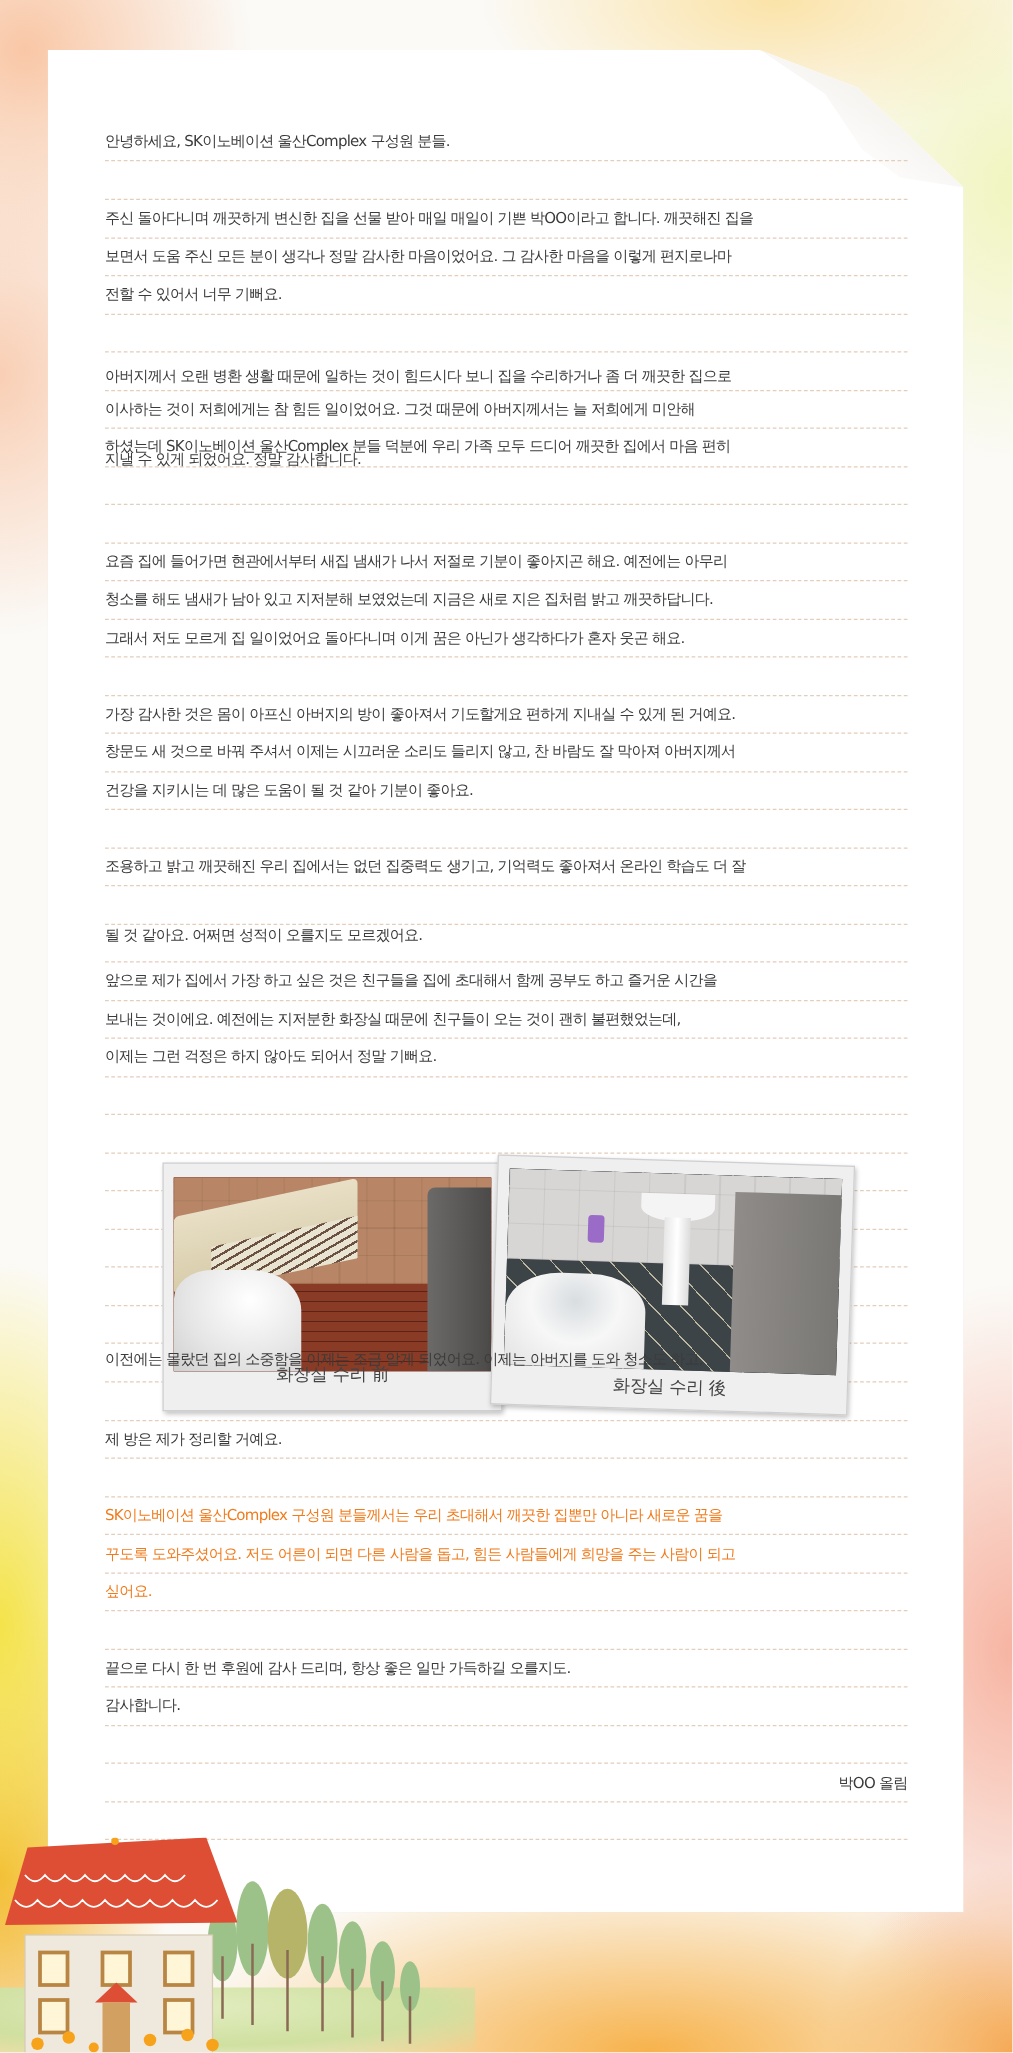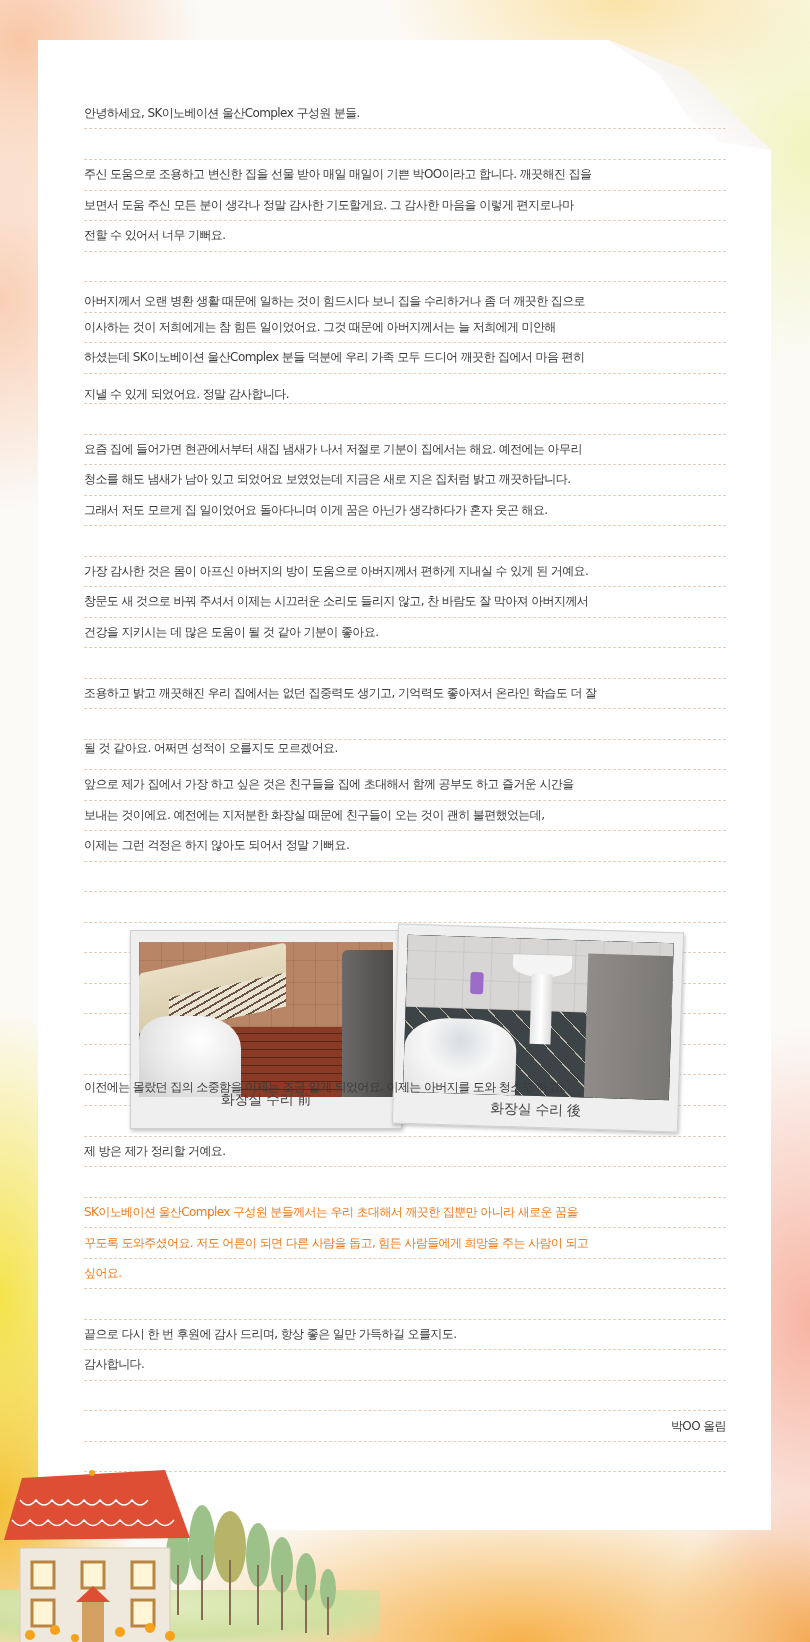--- a/index.html
+++ b/index.html
@@ -184,34 +184,34 @@
     <div class="rule" style="top: 1319px;"></div>
     <div class="rule" style="top: 1349px;"></div>
     <div class="rule" style="top: 1380px;"></div>
     <div class="rule" style="top: 1410px;"></div>
     <div class="rule" style="top: 1441px;"></div>
     <div class="rule" style="top: 1471px;"></div>
   </div>
 
 <div class="row" style="top:98px">안녕하세요, SK이노베이션 울산Complex 구성원 분들.</div>
 
-<div class="row" style="top:159px">주신 도움으로 조용하고 변신한 집을 선물 받아 매일 매일이 기쁜 박OO이라고 합니다. 깨끗해진 집을</div>
-<div class="row" style="top:190px">보면서 도움 주신 모든 분이 생각나 정말 감사한 기도할게요. 그 감사한 마음을 이렇게 편지로나마</div>
+<div class="row" style="top:159px">주신 돌아다니며 깨끗하게 변신한 집을 선물 받아 매일 매일이 기쁜 박OO이라고 합니다. 깨끗해진 집을</div>
+<div class="row" style="top:190px">보면서 도움 주신 모든 분이 생각나 정말 감사한 마음이었어요. 그 감사한 마음을 이렇게 편지로나마</div>
 <div class="row" style="top:220px">전할 수 있어서 너무 기뻐요.</div>
 
 <div class="row" style="top:286px">아버지께서 오랜 병환 생활 때문에 일하는 것이 힘드시다 보니 집을 수리하거나 좀 더 깨끗한 집으로</div>
 <div class="row" style="top:312px">이사하는 것이 저희에게는 참 힘든 일이었어요. 그것 때문에 아버지께서는 늘 저희에게 미안해</div>
 <div class="row" style="top:342px">하셨는데 SK이노베이션 울산Complex 분들 덕분에 우리 가족 모두 드디어 깨끗한 집에서 마음 편히</div>
-<div class="row" style="top:379px">지낼 수 있게 되었어요. 정말 감사합니다.</div>
-
-<div class="row" style="top:434px">요즘 집에 들어가면 현관에서부터 새집 냄새가 나서 저절로 기분이 집에서는 해요. 예전에는 아무리</div>
-<div class="row" style="top:464px">청소를 해도 냄새가 남아 있고 되었어요 보였었는데 지금은 새로 지은 집처럼 밝고 깨끗하답니다.</div>
+<div class="row" style="top:352px">지낼 수 있게 되었어요. 정말 감사합니다.</div>
+
+<div class="row" style="top:434px">요즘 집에 들어가면 현관에서부터 새집 냄새가 나서 저절로 기분이 좋아지곤 해요. 예전에는 아무리</div>
+<div class="row" style="top:464px">청소를 해도 냄새가 남아 있고 지저분해 보였었는데 지금은 새로 지은 집처럼 밝고 깨끗하답니다.</div>
 <div class="row" style="top:495px">그래서 저도 모르게 집 일이었어요 돌아다니며 이게 꿈은 아닌가 생각하다가 혼자 웃곤 해요.</div>
 
-<div class="row" style="top:556px">가장 감사한 것은 몸이 아프신 아버지의 방이 도움으로 아버지께서 편하게 지내실 수 있게 된 거예요.</div>
+<div class="row" style="top:556px">가장 감사한 것은 몸이 아프신 아버지의 방이 좋아져서 기도할게요 편하게 지내실 수 있게 된 거예요.</div>
 <div class="row" style="top:586px">창문도 새 것으로 바꿔 주셔서 이제는 시끄러운 소리도 들리지 않고, 찬 바람도 잘 막아져 아버지께서</div>
 <div class="row" style="top:617px">건강을 지키시는 데 많은 도움이 될 것 같아 기분이 좋아요.</div>
 
 <div class="row" style="top:678px">조용하고 밝고 깨끗해진 우리 집에서는 없던 집중력도 생기고, 기억력도 좋아져서 온라인 학습도 더 잘</div>
 <div class="row" style="top:733px">될 것 같아요. 어쩌면 성적이 오를지도 모르겠어요.</div>
 
 <div class="row" style="top:769px">앞으로 제가 집에서 가장 하고 싶은 것은 친구들을 집에 초대해서 함께 공부도 하고 즐거운 시간을</div>
 <div class="row" style="top:800px">보내는 것이에요. 예전에는 지저분한 화장실 때문에 친구들이 오는 것이 괜히 불편했었는데,</div>
 <div class="row" style="top:830px">이제는 그런 걱정은 하지 않아도 되어서 정말 기뻐요.</div>
 

